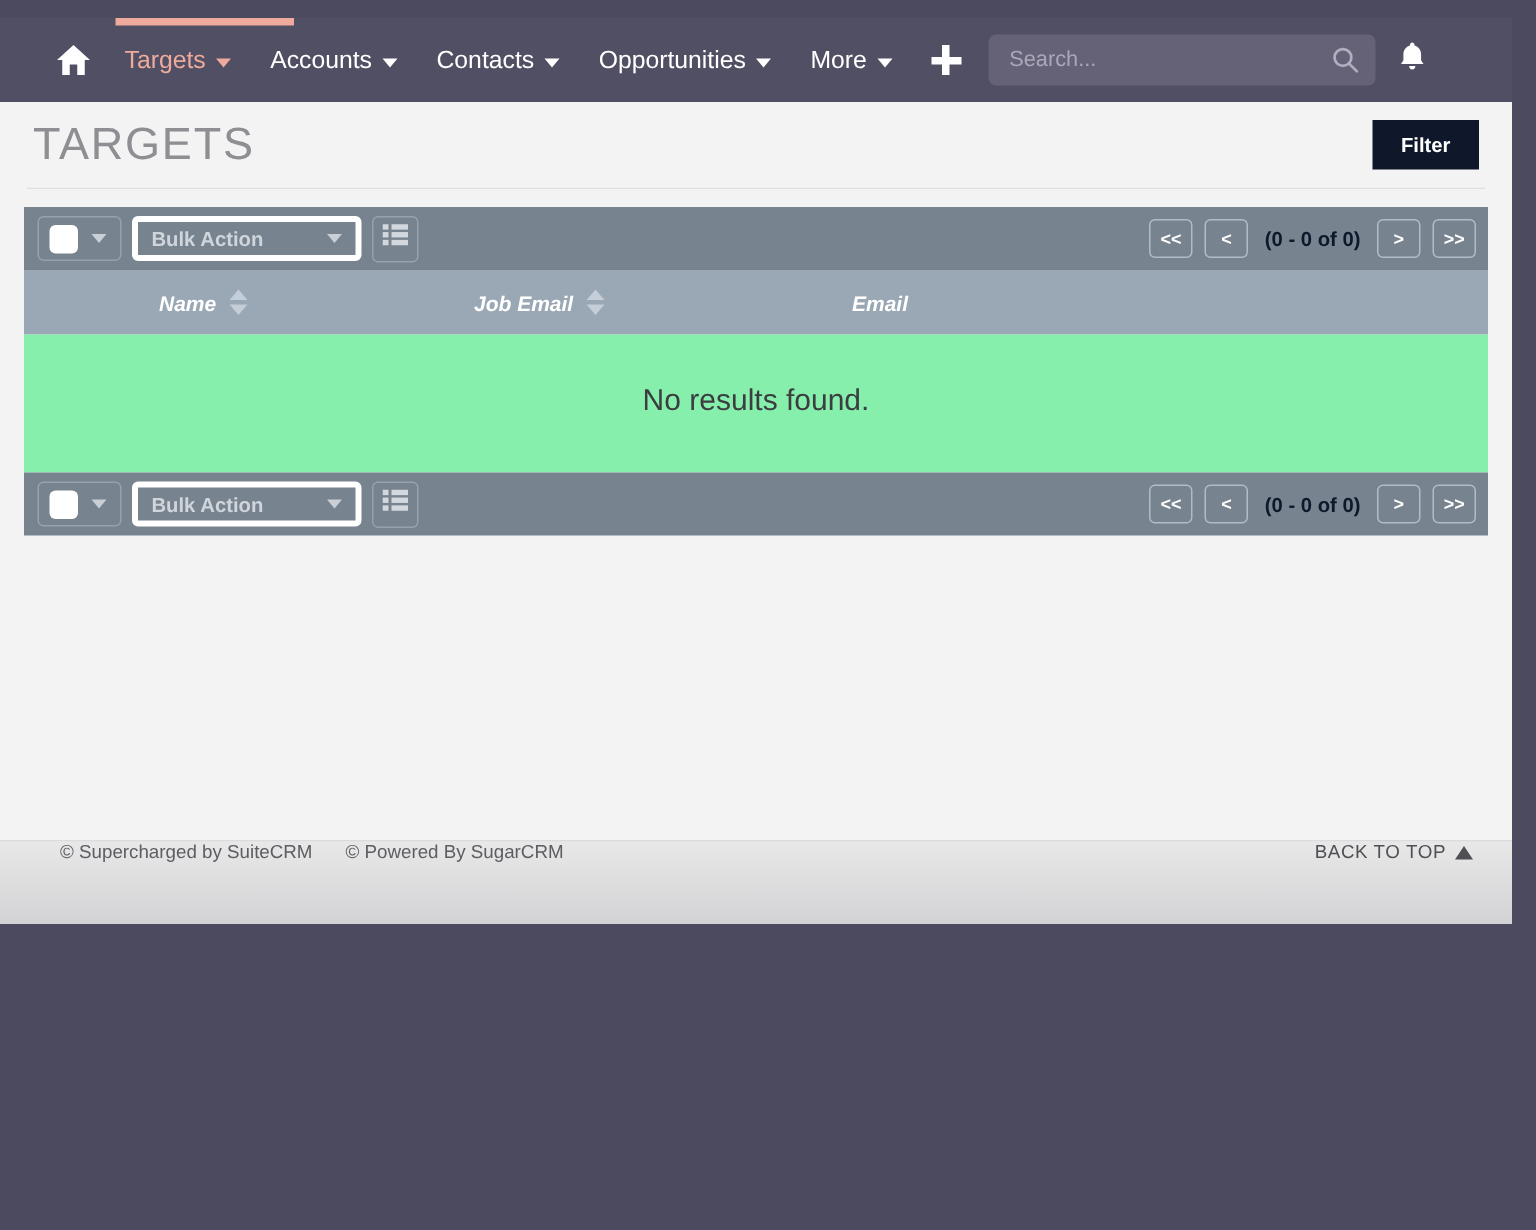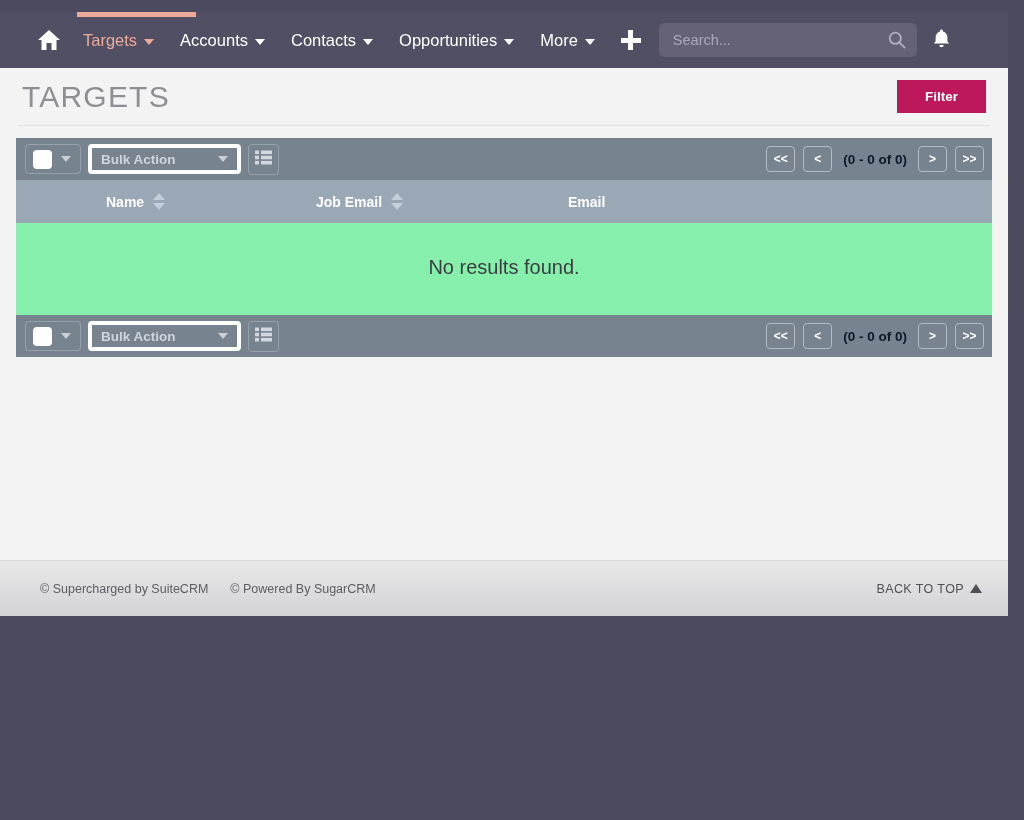--- a/index.html
+++ b/index.html
@@ -163,28 +163,28 @@
   }
 
   .page-title {
     font-size: 30px;
     font-weight: 400;
     color: #8e8e93;
     letter-spacing: 1.2px;
   }
 
   .filter-btn {
-    background: #be185d;
+    background: #0f172a;
     color: #ffffff;
     border: none;
     border-radius: 0;
     font-family: "Liberation Sans", sans-serif;
     font-size: 13.5px;
     font-weight: bold;
-    padding: 9px 28px;
+    padding: 9px 19px;
     cursor: pointer;
   }
 
   .title-sep {
     height: 1px;
     background: #e0e0e2;
     margin: 0 18px;
   }
 
   
@@ -300,20 +300,21 @@
     align-items: center;
   }
 
   .col {
     display: flex;
     align-items: center;
     gap: 9px;
     color: #ffffff;
     font-size: 14px;
     font-weight: bold;
+    font-style: italic;
   }
 
   .col-name     { width: 300px; padding-left: 90px; }
   .col-jobtitle { width: 230px; }
   .col-email    { flex: 1; padding-left: 22px; }
 
   .sorter {
     display: flex;
     flex-direction: column;
     gap: 3px;
@@ -341,21 +342,21 @@
   
   .footer {
     position: absolute;
     left: 0;
     bottom: 0;
     width: 1008px;
     height: 56px;
     background: linear-gradient(to bottom, #e8e8e9 0%, #d3d3d5 100%);
     border-top: 1px solid #dcdcde;
     display: flex;
-    align-items: center;
+    align-items: flex-start;
     justify-content: space-between;
     padding: 0 26px 0 40px;
   }
 
   .footer-left {
     display: flex;
     gap: 22px;
     color: #5d5d62;
     font-size: 12.5px;
   }

